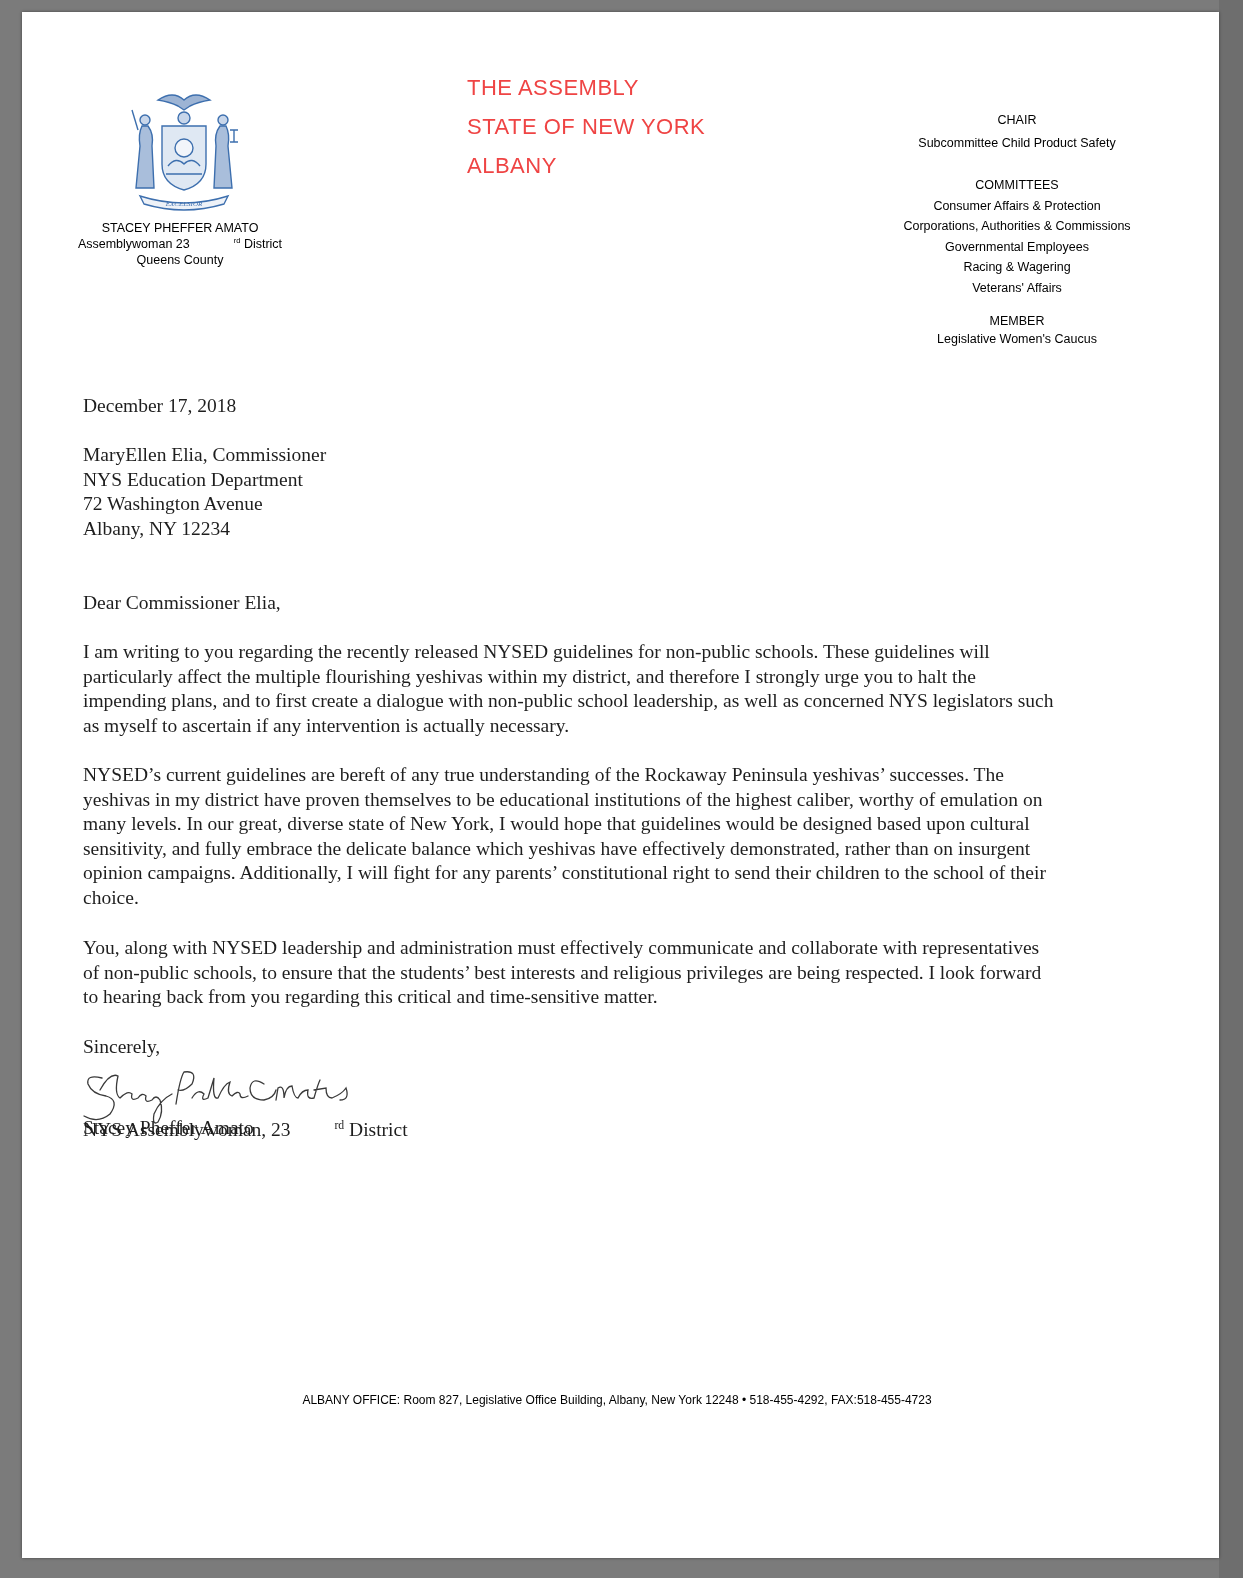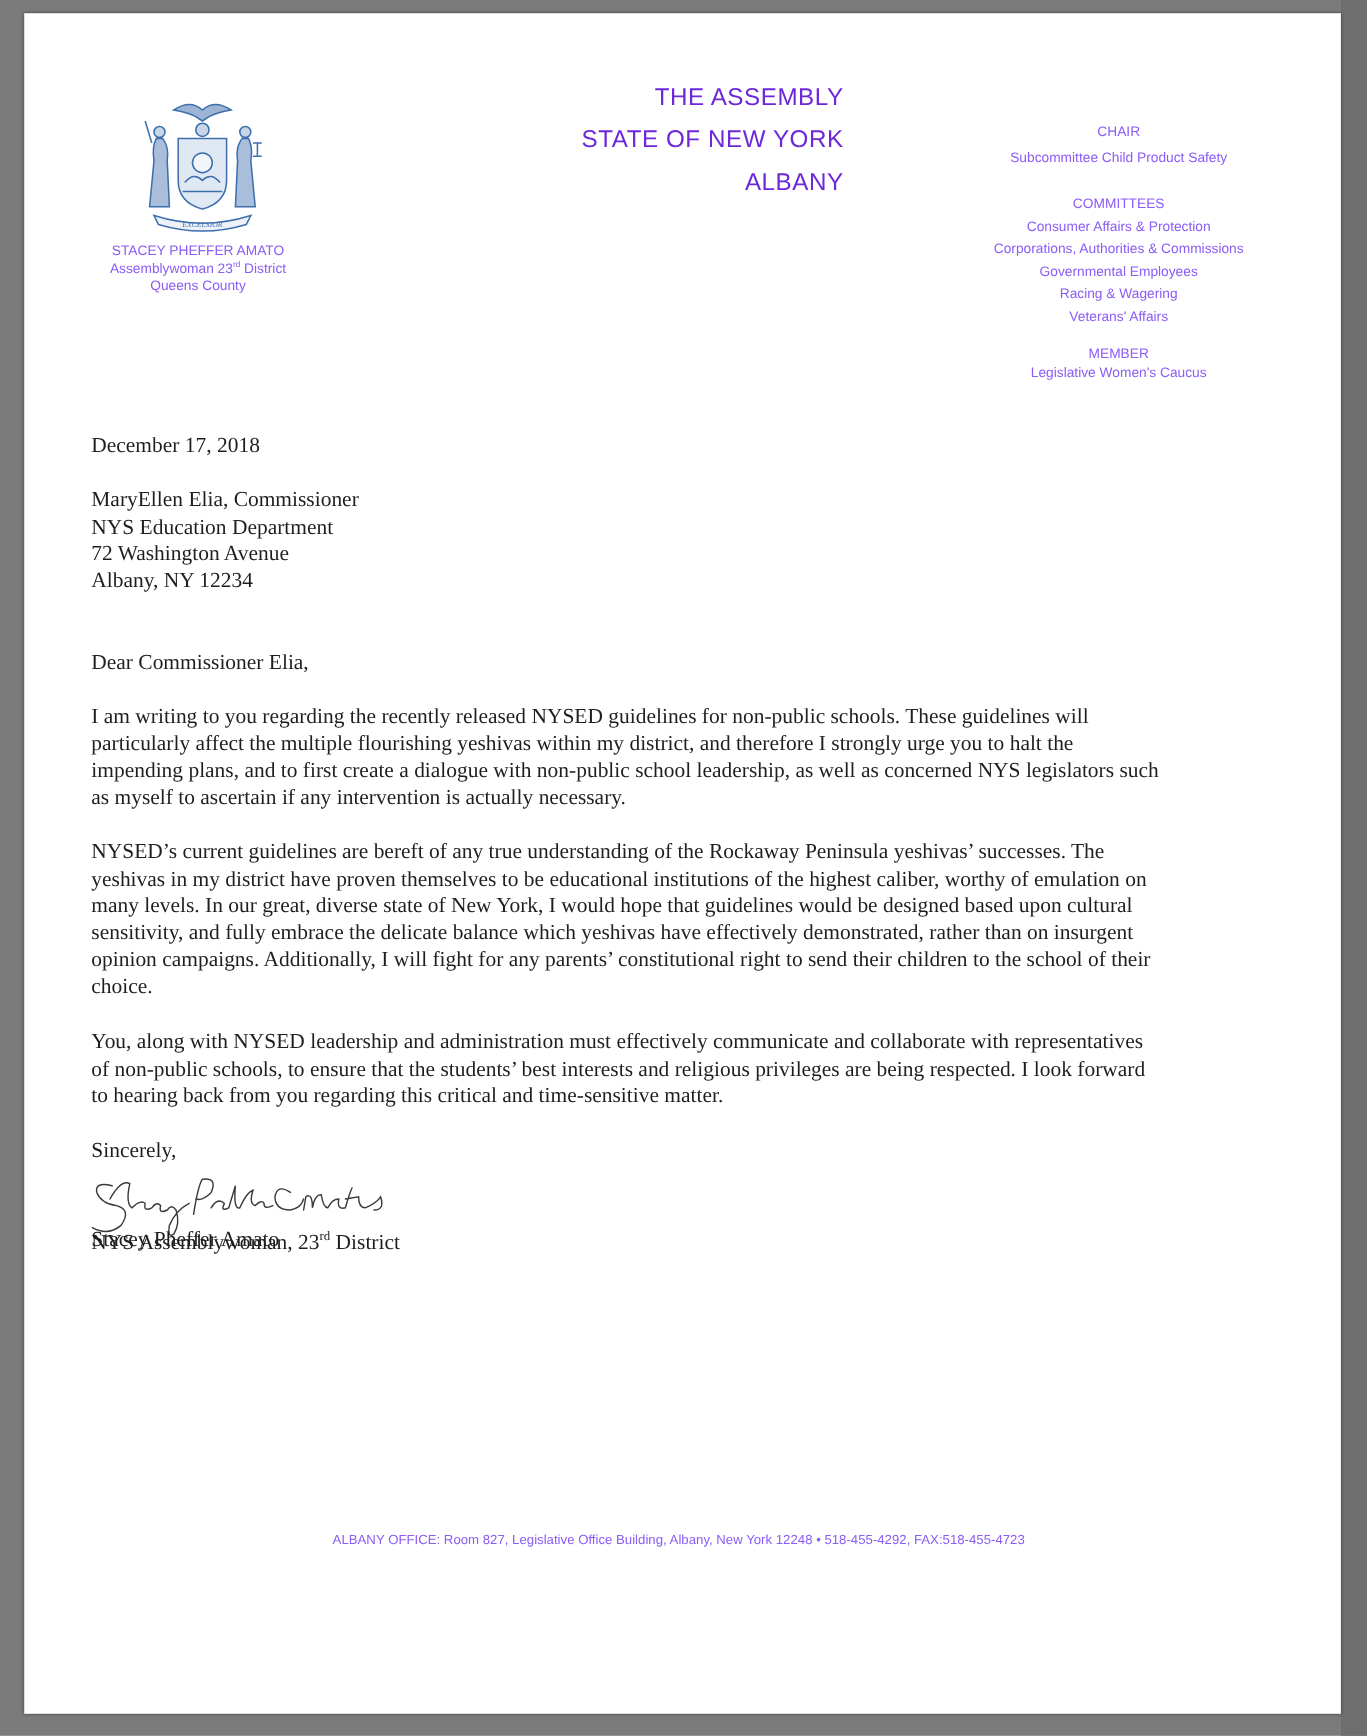--- a/index.html
+++ b/index.html
@@ -6,30 +6,30 @@
   body {
     width: 1243px; height: 1578px; position: relative; overflow: hidden;
     background: #7b7b7b;
     font-family: "Liberation Serif", serif;
   }
   .right-strip { position: absolute; left: 1219px; top: 0; width: 24px; height: 1578px; background: #6e6e6e; }
   .page {
     position: absolute; left: 22px; top: 12px; width: 1197px; height: 1546px;
     background: #ffffff; box-shadow: 0 0 3px rgba(0,0,0,0.45);
   }
-  .blue { color: #8b5cf6; font-family: "Liberation Sans", sans-serif; }
-  .hdr-center { position: absolute; left: 445px; width: 300px; text-align: right; font-size: 22px; letter-spacing: 0.5px; color: #6d28d9; }
+  .blue { color: #000000; font-family: "Liberation Sans", sans-serif; }
+  .hdr-center { position: absolute; left: 445px; width: 300px; text-align: left; font-size: 22px; letter-spacing: 0.5px; color: #ef4444; }
   .left-block { position: absolute; left: 40px; width: 236px; text-align: center; font-size: 12.5px; line-height: 16px; }
   .right-block { position: absolute; left: 855px; width: 280px; text-align: center; font-size: 12.5px; line-height: 20.5px; }
   .seal { position: absolute; left: 96px; top: 74px; width: 132px; height: 130px; }
   .body-text { position: absolute; left: 61px; color: #1e1e1e; font-size: 19.5px; line-height: 24.6px; white-space: nowrap; }
   .para { position: absolute; left: 61px; width: 1080px; color: #1e1e1e; font-size: 19.5px; line-height: 24.6px; }
   .para .ln { display: block; white-space: nowrap; }
   .footer { position: absolute; left: 150px; width: 890px; text-align: center; font-size: 12px; line-height: 16px; }
-  sup { font-size: 0.6em; vertical-align: super; line-height: 0; }
+  sup { font-size: 0.6em; vertical-align: super; line-height: 0; margin-left: 44px; }
   .sig { position: absolute; left: 58px; top: 1052px; width: 290px; height: 64px; }
 </style>
 </head>
 <body>
 
 <div class="right-strip"></div>
 
 <div class="page">
 
   <div class="hdr-center blue" style="top:63px;">THE ASSEMBLY</div>

